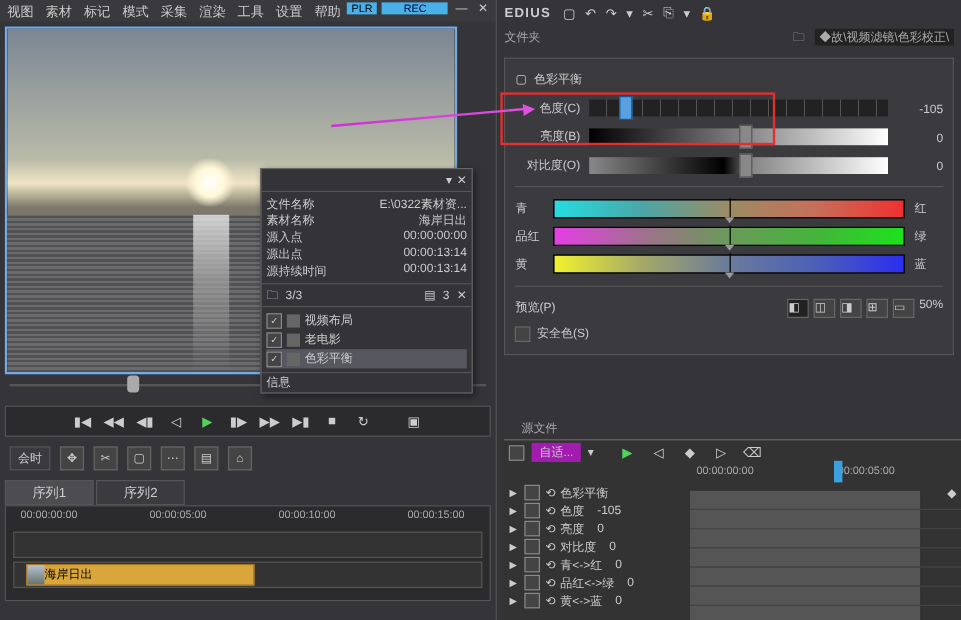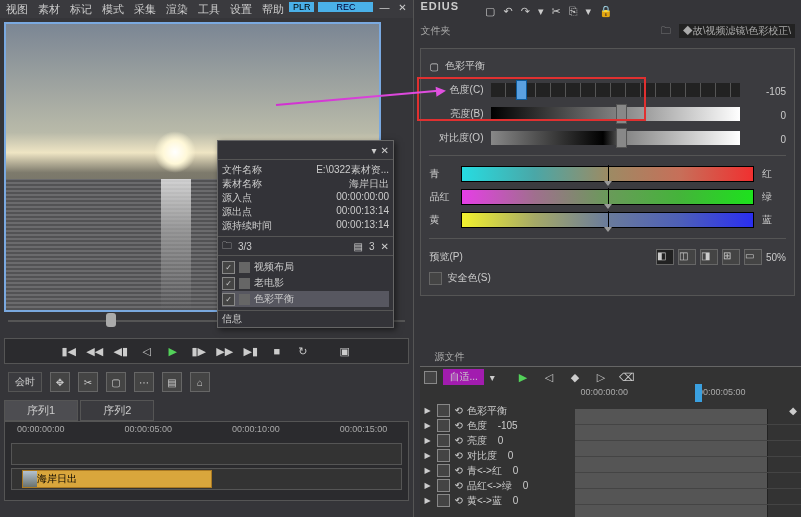--- a/index.html
+++ b/index.html
@@ -41,21 +41,21 @@
 .ip-grid{padding:3px 4px}
 .ip-row{display:flex;justify-content:space-between;height:14px}
 .ip-mid{height:18px;display:flex;align-items:center;gap:6px;padding:0 4px;border-top:1px solid #555;border-bottom:1px solid #555}
 .ip-list{padding:3px 4px}
 .ip-item{display:flex;align-items:center;height:16px;gap:4px}
 .ip-item.sel{background:#575760}
 .chk{width:11px;height:11px;border:1px solid #888;background:#444;display:inline-flex;align-items:center;justify-content:center;font-size:8px}
 .icon-sq{width:11px;height:11px;background:#666}
 .ip-foot{border-top:1px solid #555;height:16px;padding:0 4px;display:flex;align-items:center}
 
-.r-top{height:22px;display:flex;padding:0 6px;gap:26px;font-size:11px}
+.r-top{height:22px;display:flex;align-items:center;padding:0 6px;gap:10px;font-size:11px}
 .r-top .logo{font-weight:bold;letter-spacing:1px}
 .r-top .icons{display:flex;gap:8px;align-items:center}
 .r-head{height:18px;padding:0 6px;display:flex;align-items:center;gap:8px;font-size:10px;color:#aaa}
 .r-path{background:#222;padding:0 4px}
 .fxpanel{margin:8px 6px;background:#3b3b3f;border:1px solid #555;padding:10px 8px;position:relative}
 .fxtitle{display:flex;align-items:center;gap:6px;margin-bottom:10px}
 .slrow{display:flex;align-items:flex-end;gap:8px;margin:10px 0}
 .slabel{width:54px;text-align:right;font-size:10px}
 .sltrack{flex:1;height:10px;position:relative;background:#222}
 .sltick{position:absolute;inset:0;background:repeating-linear-gradient(90deg,transparent 0 14px,#555 14px 15px)}
@@ -71,21 +71,21 @@
 .hr{height:1px;background:#555;margin:10px 0}
 .grad-cr{background:linear-gradient(90deg,#26dce1,#4aa7a7,#9c8b64,#c76f59,#f03030)}
 .grad-mg{background:linear-gradient(90deg,#e63ee6,#a06f8e,#6a9a5a,#44b43a,#1de21d)}
 .grad-yb{background:linear-gradient(90deg,#f2f22e,#a5a967,#6a7b9b,#4d5fb8,#2a2ef0)}
 .gradrow{display:flex;align-items:center;gap:8px;margin:7px 0}
 .gradrow .l,.gradrow .r{width:24px;font-size:10px}
 .gradrow .r{text-align:left}
 .gradtrack{flex:1;height:14px;position:relative;border:1px solid #000}
 .gradtrack .marker{position:absolute;top:-2px;bottom:-2px;left:50%;width:1px;background:#000}
 .gradtrack .m-tri{position:absolute;top:14px;left:50%;transform:translateX(-50%);width:0;height:0;border:4px solid transparent;border-top:5px solid #999}
-.preview-row{display:flex;align-items:center;gap:4px;justify-content:flex-end;margin:10px 0 4px}
+.preview-row{display:flex;gap:4px;justify-content:flex-end;margin:10px 0 4px}
 .preview-row .lbl{margin-right:auto;font-size:10px}
 .pvbtn{width:16px;height:14px;border:1px solid #666;background:#444}
 .pvbtn.active{background:#222}
 .safe{display:flex;align-items:center;gap:5px;font-size:10px;margin-top:6px}
 .bottom-right{position:absolute;left:6px;right:0;bottom:0;height:150px;background:#333;border-top:1px solid #666}
 .br-bar{height:20px;display:flex;align-items:center;gap:6px;padding:0 4px}
 .br-bar .auto{background:#a21caf;padding:1px 6px}
 .br-ruler{height:14px;font-size:9px;color:#aaa;padding-left:160px;display:flex;gap:70px;position:relative}
 .br-ruler .ph{position:absolute;left:275px;top:-3px;width:7px;height:18px;background:#3aa0e0}
 .br-list{padding:2px 0}

